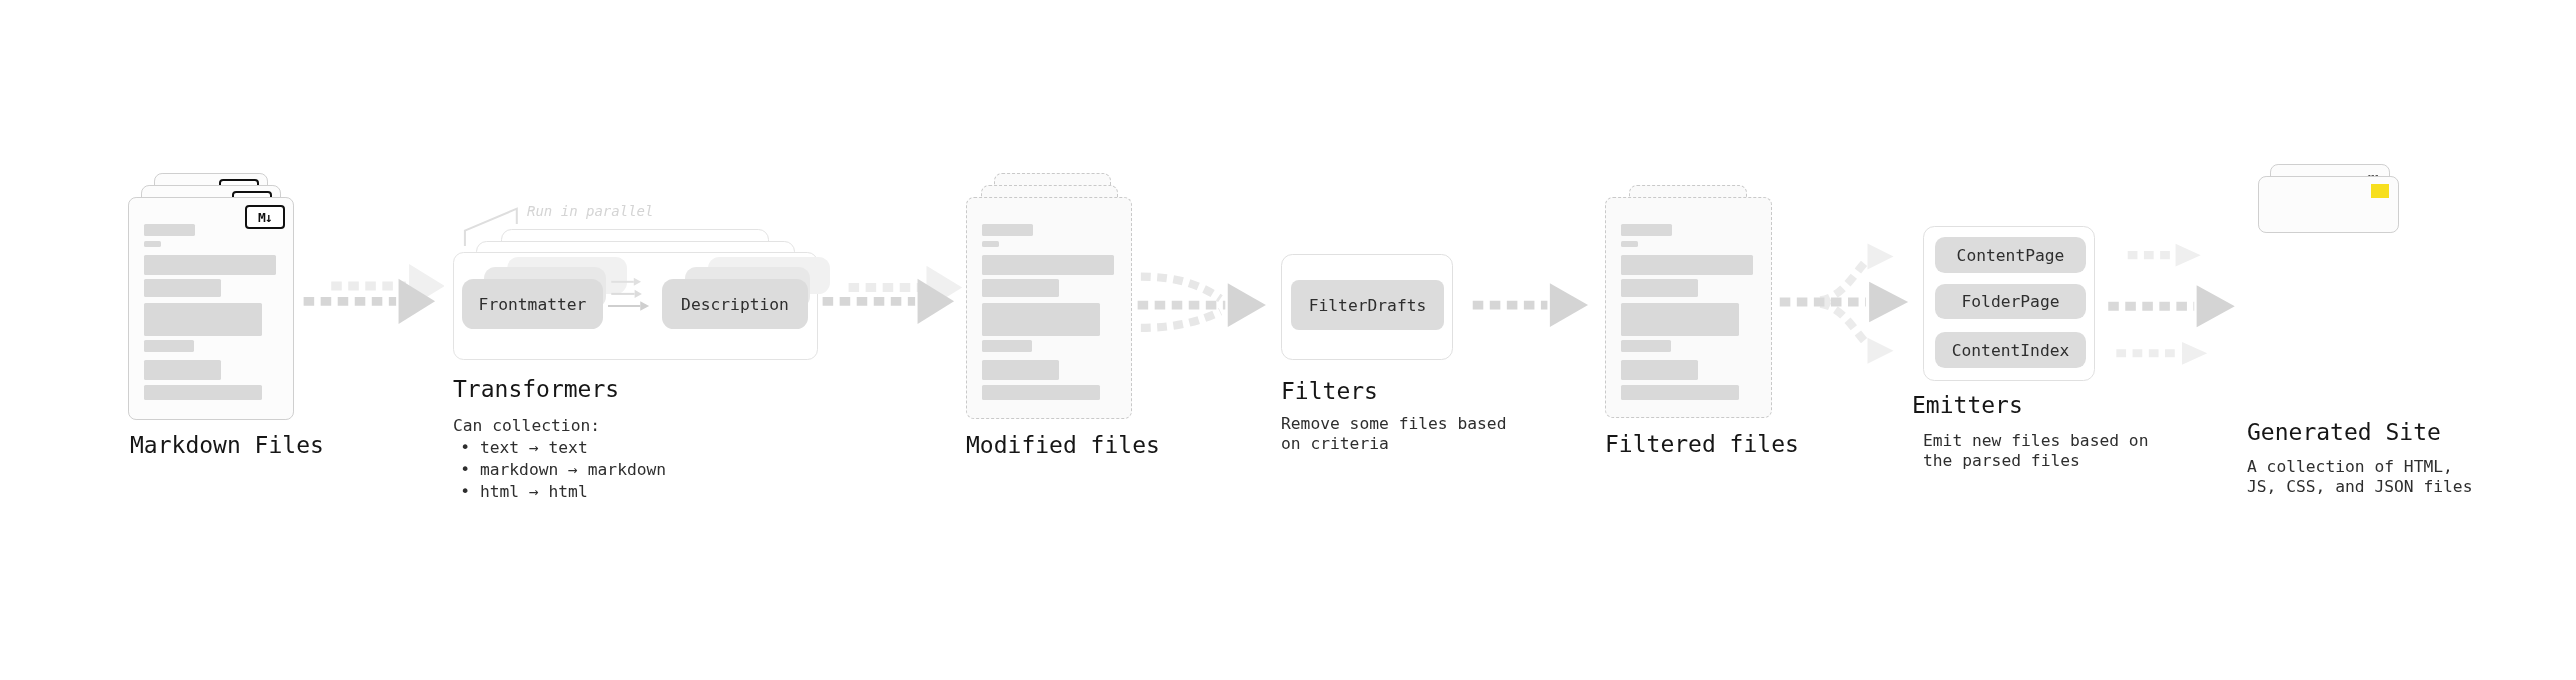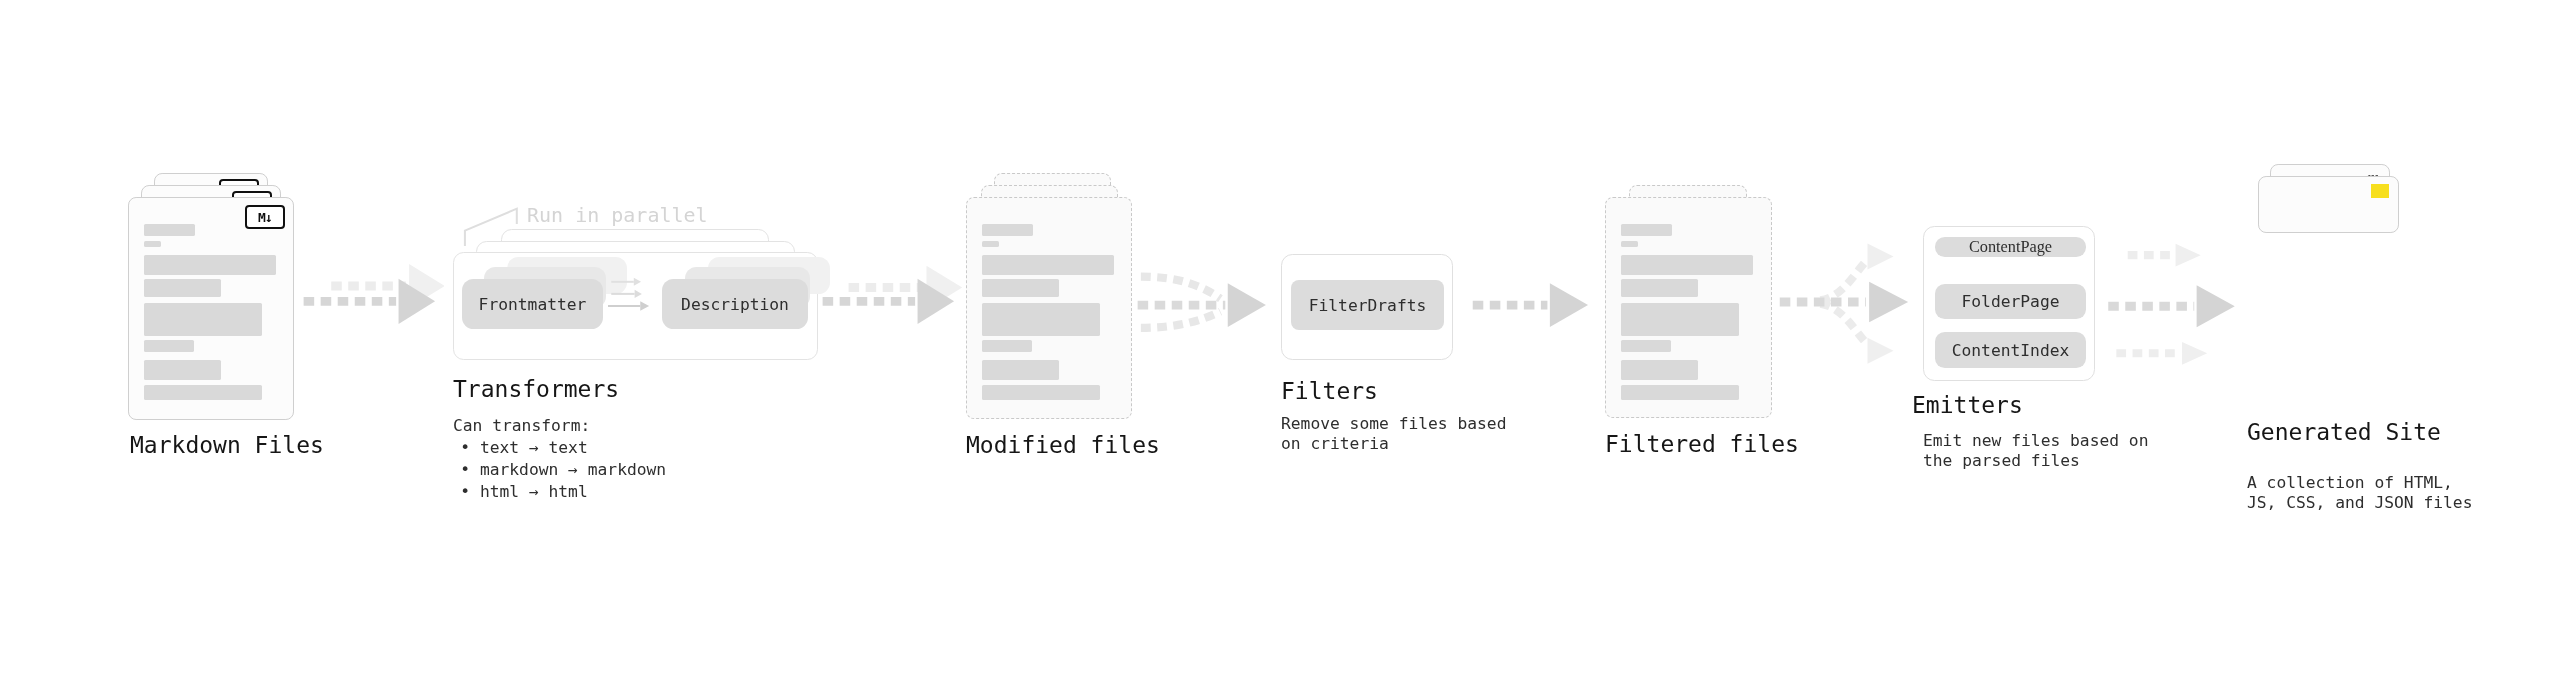--- a/index.html
+++ b/index.html
@@ -43,21 +43,21 @@
   .pill.ghost1{background:#e8e8e8;}
   .pill.ghost2{background:#f1f1f1;}
   .pill.r16{border-radius:8px;}
   .pill.r12{border-radius:9.8px;}
   
   .label{position:absolute;font-size:23px;font-weight:500;color:#161616;white-space:nowrap;}
   .sub{position:absolute;font-size:16.3px;color:#2e2e2e;white-space:nowrap;}
   .sub div{line-height:19.5px;}
   .notes div{line-height:22px;}
   .notes .bullet{padding-left:7.3px;}
-  .parallel-note{position:absolute;font-size:20px;color:#d4d4d4;white-space:nowrap;}
+  .parallel-note{position:absolute;font-size:14px;color:#d4d4d4;white-space:nowrap;font-style:italic;}
   .arr{position:absolute;}
 </style>
 </head>
 <body>
 
 <div class="canvas">
 
   <div class="doc solid" style="left:154px;top:173px;width:114px;height:65px;">
     <span class="md-badge back">M↓</span>
   </div>
@@ -107,21 +107,21 @@
     <line x1="4" y1="8" x2="32" y2="8" stroke="#e0e0e0" stroke-width="2.5"></line>
     <polygon points="32,3 32,13 41,8" fill="#e0e0e0"></polygon>
     <line x1="4" y1="23" x2="33" y2="23" stroke="#dcdcdc" stroke-width="2.5"></line>
     <polygon points="33,18 33,28 42,23" fill="#dcdcdc"></polygon>
     <line x1="0" y1="38" x2="40" y2="38" stroke="#cfcfcf" stroke-width="2.5"></line>
     <polygon points="40,32 40,44 51,38" fill="#cfcfcf"></polygon>
   </svg>
 
   <div class="label" style="left:453px;top:376px;">Transformers</div>
   <div class="sub notes" style="left:453px;top:415px;">
-    <div>Can transform:</div>
+    <div>Can collection:</div>
     <div class="bullet">• text → text</div>
     <div class="bullet">• markdown → markdown</div>
     <div class="bullet">• html → html</div>
   </div>
 
   <svg class="arr" style="left:821px;top:264px;" width="142" height="65" viewBox="0 0 175 80">
     <g transform="translate(14,-17)">
       <line x1="20" y1="46" x2="112" y2="46" stroke="#ececec" stroke-width="11" stroke-dasharray="13 8"></line>
       <polygon points="116,19 116,73 160,46" fill="#f0f0f0"></polygon>
     </g>
@@ -179,21 +179,21 @@
   <svg class="arr" style="left:1778px;top:237px;" width="140" height="130" viewBox="0 0 172 160">
     <path d="M 52,78 C 78,74 92,48 108,30" fill="none" stroke="#ebebeb" stroke-width="10" stroke-dasharray="12 8"></path>
     <polygon points="110,8 110,40 142,24" fill="#efefef"></polygon>
     <path d="M 52,82 C 78,86 92,112 108,130" fill="none" stroke="#ebebeb" stroke-width="10" stroke-dasharray="12 8"></path>
     <polygon points="110,124 110,156 142,140" fill="#efefef"></polygon>
     <line x1="2" y1="80" x2="108" y2="80" stroke="#d9d9d9" stroke-width="11" stroke-dasharray="13 8"></line>
     <polygon points="112,55 112,105 160,80" fill="#d4d4d4"></polygon>
   </svg>
 
   <div class="cbox" style="left:1923px;top:226px;width:172px;height:155px;"></div>
-  <div class="pill r12" style="left:1935px;top:237px;width:151px;height:20px;font-family:Liberation Serif, serif;">ContentPage</div>
+  <div class="pill r12" style="left:1935px;top:237px;width:151px;height:36px;">ContentPage</div>
   <div class="pill r12" style="left:1935px;top:284px;width:151px;height:35px;">FolderPage</div>
   <div class="pill r12" style="left:1935px;top:332px;width:151px;height:36px;">ContentIndex</div>
   <div class="label" style="left:1912px;top:392px;">Emitters</div>
   <div class="sub" style="left:1923px;top:431px;">
     <div>Emit new files based on</div>
     <div>the parsed files</div>
   </div>
 
   <svg class="arr" style="left:2105px;top:234px;" width="146" height="134" viewBox="0 0 180 165">
     <line x1="28" y1="26" x2="84" y2="26" stroke="#ededed" stroke-width="10" stroke-dasharray="12 8"></line>
@@ -207,19 +207,19 @@
   <div class="doc solid" style="left:2270px;top:164px;width:120px;height:57px;">
     <span class="css-badge">
       <span class="t">CSS</span>
       <span class="bar"></span>
     </span>
   </div>
   <div class="doc solid" style="left:2258px;top:176px;width:141px;height:57px;">
     <span class="js-badge"></span>
   </div>
   <div class="label" style="left:2247px;top:419px;">Generated Site</div>
-  <div class="sub" style="left:2247px;top:457px;margin-top:16px;">
+  <div class="sub" style="left:2247px;top:457px;">
     <div>A collection of HTML,</div>
     <div>JS, CSS, and JSON files</div>
   </div>
 
 </div>
 
 
 </body></html>

